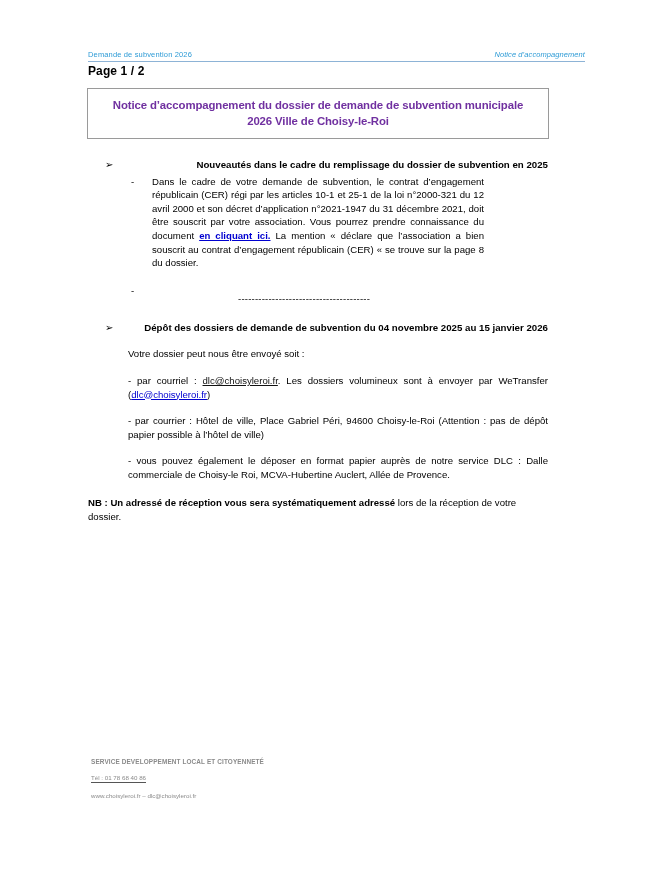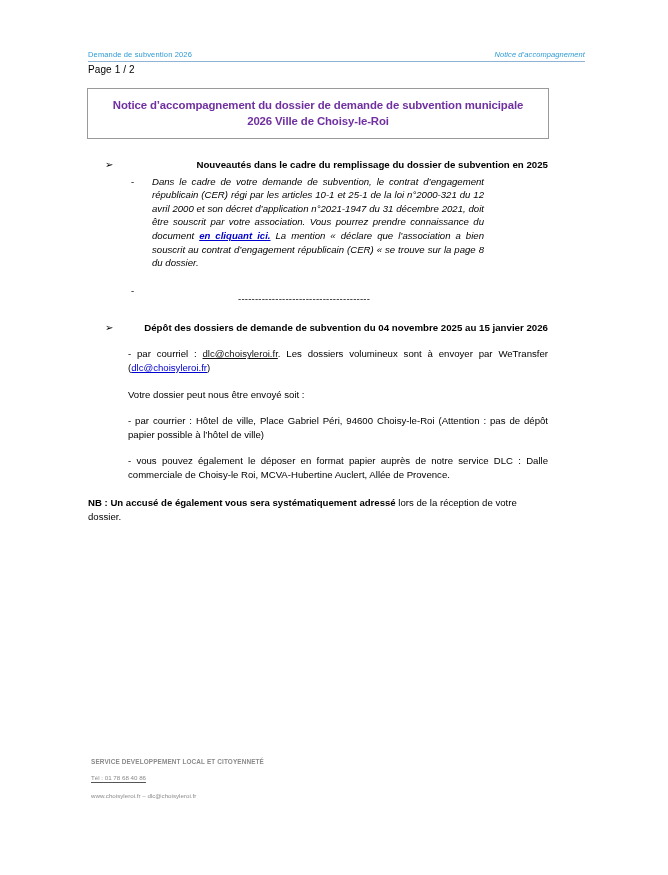--- a/index.html
+++ b/index.html
@@ -42,22 +42,22 @@
   }
   .header-left {
     letter-spacing: 0.02em;
   }
   .header-right {
     font-style: italic;
     letter-spacing: 0.01em;
   }
   .page-number {
     margin-top: 2px;
-    font-size: 10px;
-    font-weight: normal;
+    font-size: 12px;
+    font-weight: bold;
     color: #000000;
     letter-spacing: 0.01em;
   }
 
   
   .title-box {
     position: absolute;
     left: 71px;
     top: 88px;
     width: 462px;
@@ -117,21 +117,20 @@
     position: absolute;
     left: 43px;
     top: 0;
     font-size: 9.6px;
     line-height: 13.6px;
   }
   .dash-body {
     display: block;
     text-align: justify;
     text-justify: inter-word;
-    font-style: italic;
   }
   .dash-item.gap { margin-top: 14px; }
 
   .sep {
     margin-top: 22px;
     margin-bottom: 16px;
     padding-left: 150px;
     font-size: 9.6px;
     line-height: 13px;
     letter-spacing: 0.02em;
@@ -233,29 +232,29 @@
       <span class="dash-marker">-</span>
     </div>
 
     <div class="sep">---------------------------------------</div>
 
     <div class="arrow-item">
       <span class="arrow-marker">➢</span>
       <span class="arrow-text">Dépôt des dossiers de demande de subvention du 04 novembre 2025 au 15 janvier 2026</span>
     </div>
 
+    <div class="para">Votre dossier peut nous être envoyé soit :</div>
+
     <div class="para justify"><span>- par courriel : </span><a class="link-dark" href="#">dlc@choisyleroi.fr</a><span>. Les dossiers volumineux sont à envoyer par WeTransfer (</span><a class="link-blue" href="#">dlc@choisyleroi.fr</a><span>)</span></div>
 
-    <div class="para">Votre dossier peut nous être envoyé soit :</div>
-
     <div class="para justify">- par courrier : Hôtel de ville, Place Gabriel Péri, 94600 Choisy-le-Roi (Attention : pas de dépôt papier possible à l’hôtel de ville)</div>
 
     <div class="para justify">- vous pouvez également le déposer en format papier auprès de notre service DLC : Dalle commerciale de Choisy-le Roi, MCVA-Hubertine Auclert, Allée de Provence.</div>
 
-    <div class="nb"><b>NB : Un accusé de également vous sera systématiquement adressé</b><span> lors de la réception de votre dossier.</span></div>
+    <div class="nb"><b>NB : Un adressé de réception vous sera systématiquement adressé</b><span> lors de la réception de votre dossier.</span></div>
 
   </div>
 
   <div class="footer">
     <div class="footer-org">SERVICE DEVELOPPEMENT LOCAL ET CITOYENNETÉ</div>
     <div><span class="footer-tel">Tél : 01 78 68 40 86</span></div>
     <div class="footer-web">www.choisyleroi.fr – dlc@choisyleroi.fr</div>
   </div>
 
 </div>

